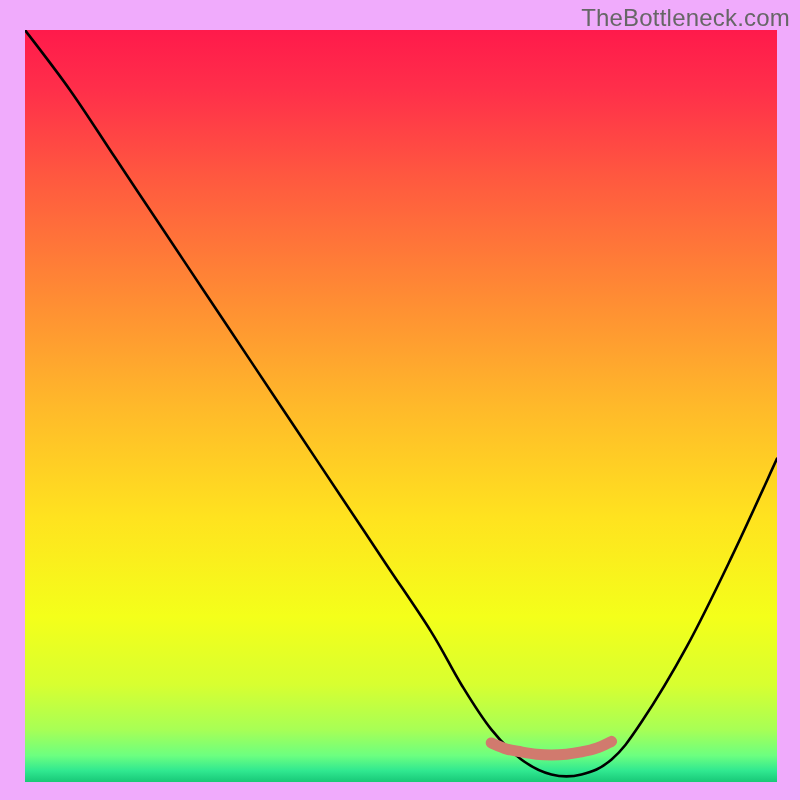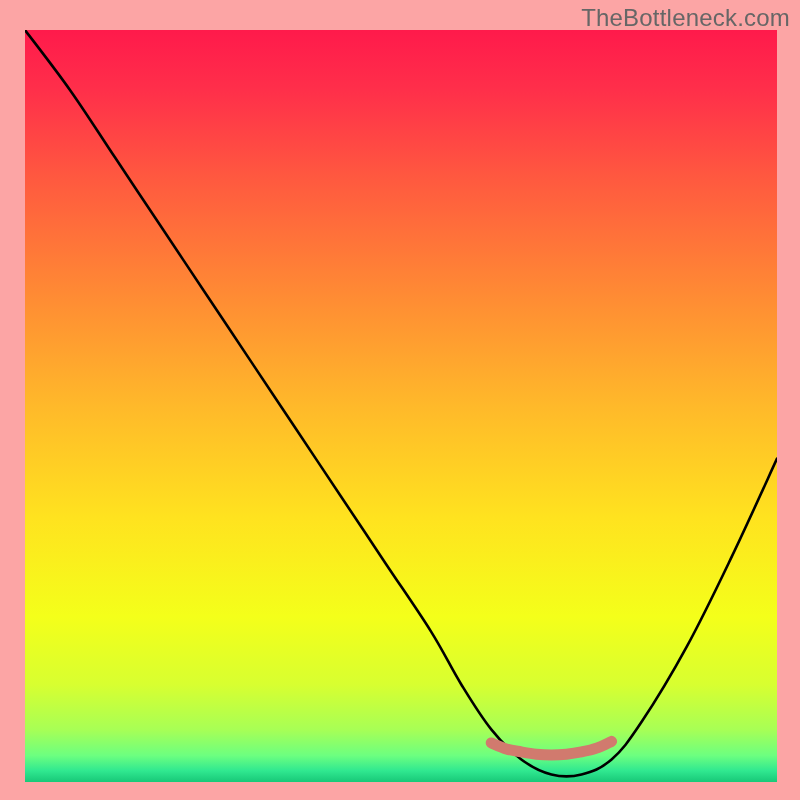--- a/index.html
+++ b/index.html
@@ -10,21 +10,21 @@
     background: #000;
     overflow: hidden;
     font-family: Arial, Helvetica, sans-serif;
   }
   .frame {
     position: absolute;
     left: 0;
     top: 0;
     width: 800px;
     height: 800px;
-    background: #fca5a5;
+    background: #f0abfc;
   }
   .watermark {
     position: absolute;
     top: 4px;
     right: 10px;
     color: #666;
     font-size: 24px;
     font-weight: 500;
     letter-spacing: 0.2px;
     user-select: none;

